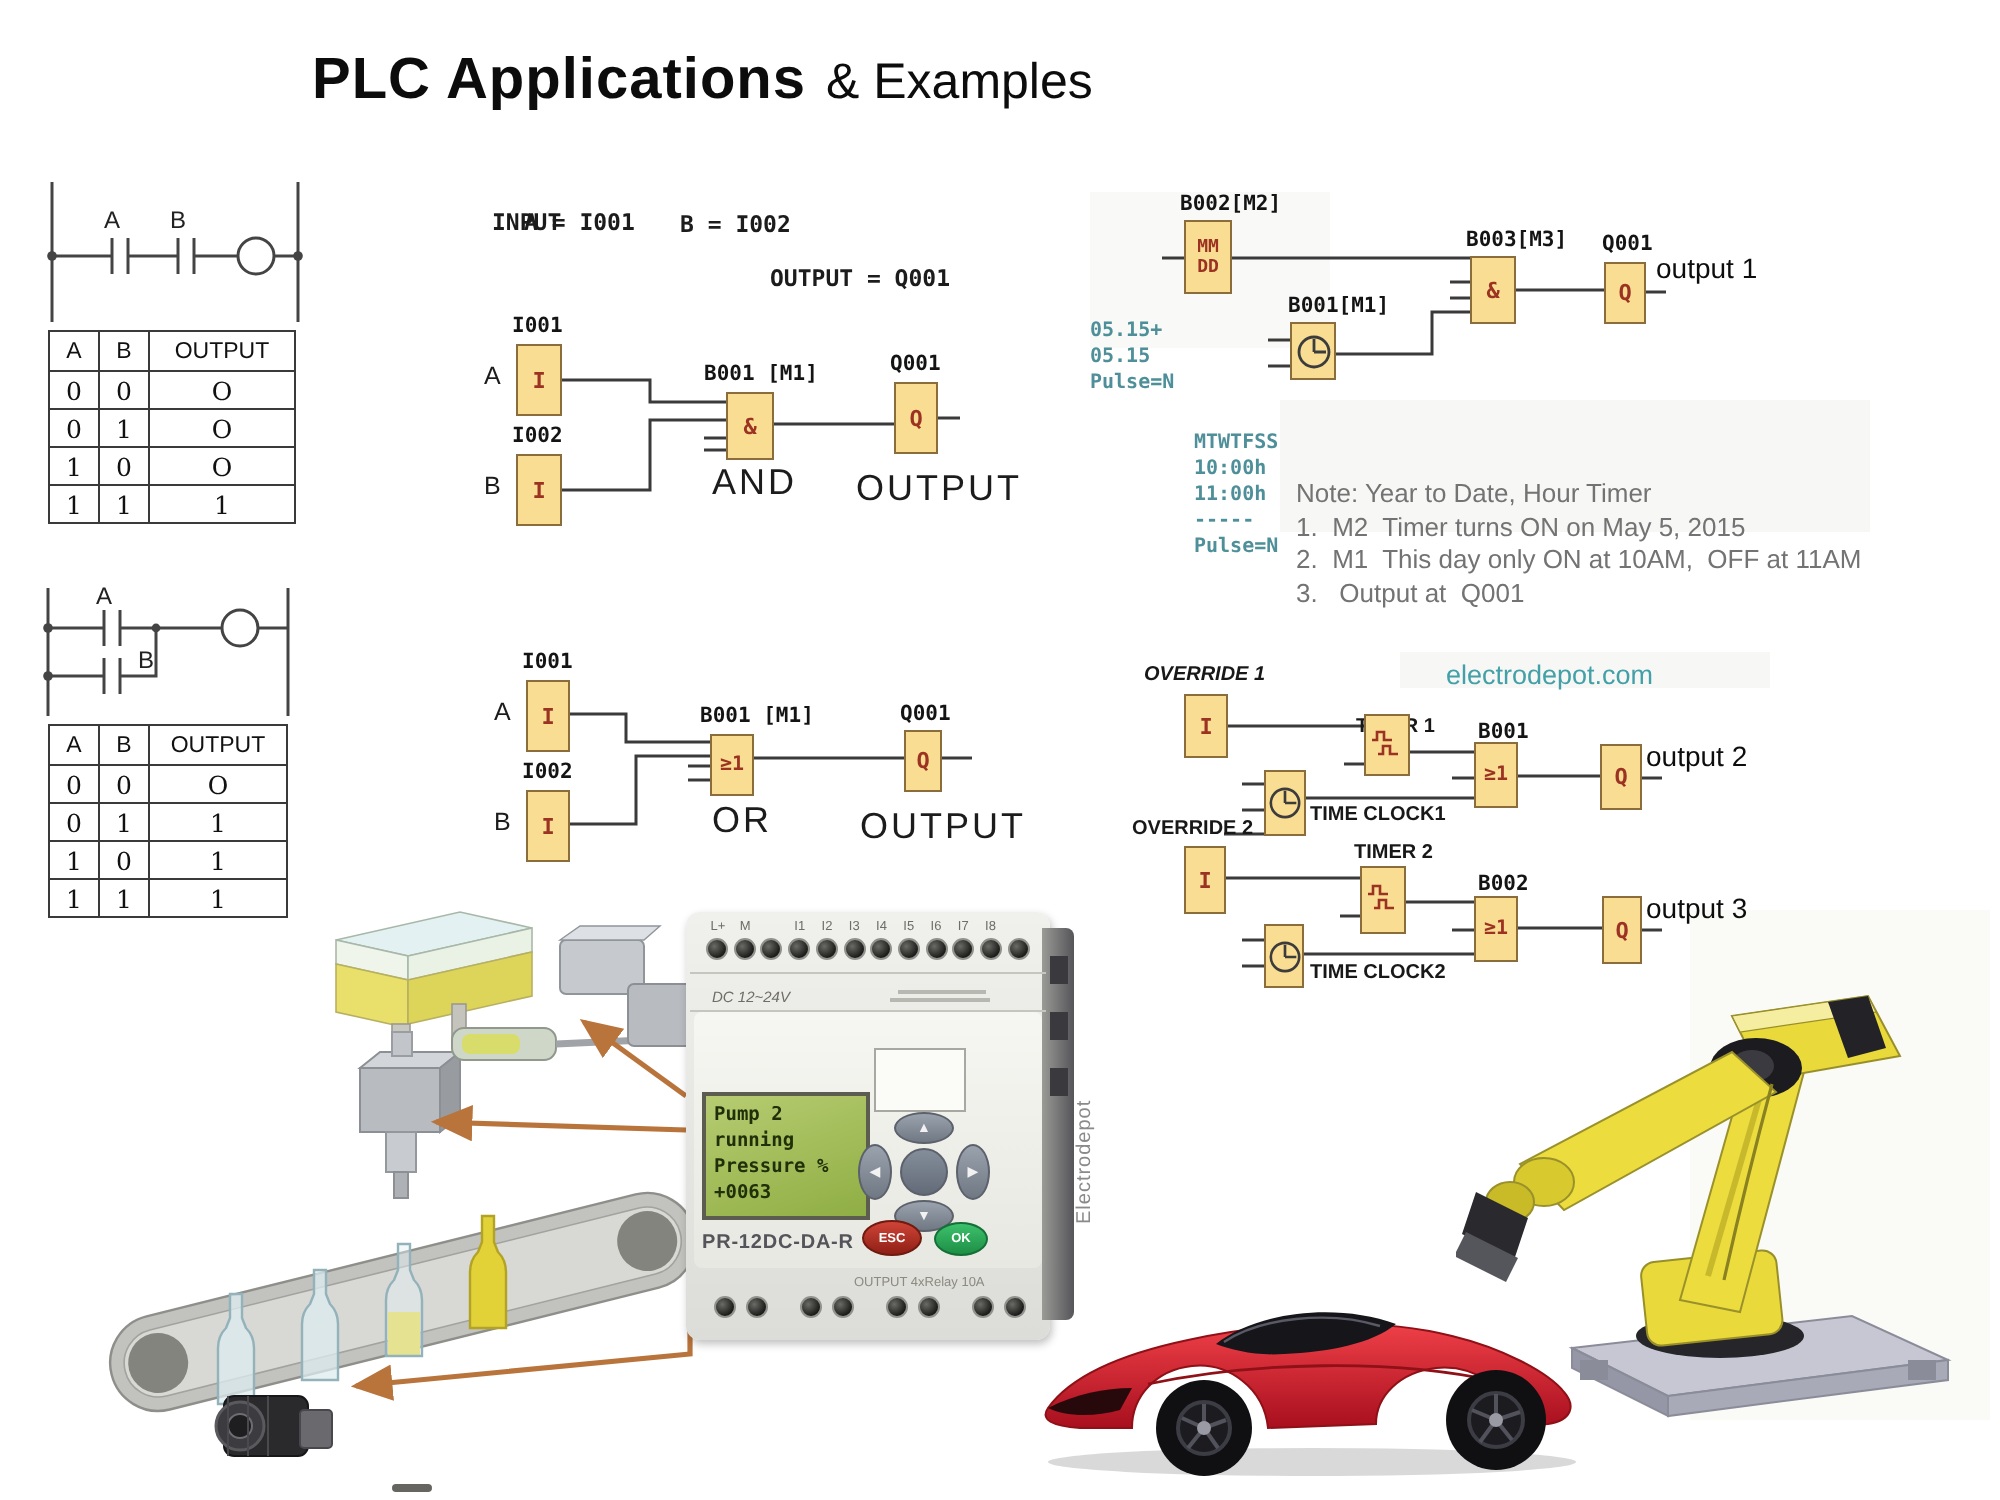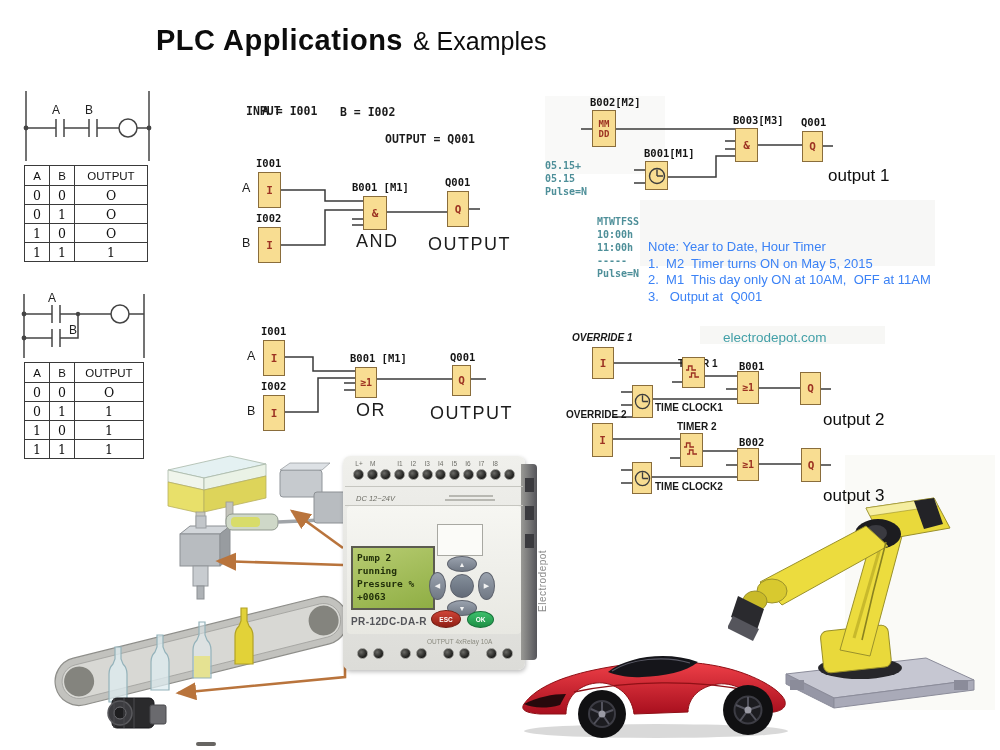--- a/index.html
+++ b/index.html
@@ -14,23 +14,23 @@
   
   .blk{position:absolute;background:#f8dd92;border:1.6px solid #8a6d3b;box-sizing:border-box;
        display:flex;align-items:center;justify-content:center;z-index:2;}
   .sym{font-family:"DejaVu Sans Mono",monospace;font-weight:bold;color:#9c3222;font-size:11px;line-height:1;}
   .sym2{font-family:"DejaVu Sans Mono",monospace;font-weight:bold;color:#9c3222;font-size:9px;line-height:10px;text-align:center;}
   .blk-label{position:absolute;font-family:"DejaVu Sans Mono",monospace;font-weight:bold;font-size:10.5px;color:#141414;white-space:pre;z-index:2;}
   .caption{position:absolute;font-size:18px;letter-spacing:1.5px;color:#1c1c1c;z-index:2;}
   .port{position:absolute;font-size:12.5px;color:#1c1c1c;z-index:2;}
   .mono-line{position:absolute;font-family:"DejaVu Sans Mono",monospace;font-weight:bold;font-size:11.5px;color:#1c1c1c;white-space:pre;z-index:2;}
   .teal{position:absolute;font-family:"DejaVu Sans Mono",monospace;font-weight:bold;font-size:10px;color:#4e8f99;line-height:13px;white-space:pre;z-index:2;}
-  .note{position:absolute;font-size:13px;color:#3b82f6;line-height:16.5px;white-space:pre;z-index:2;}
+  .note{position:absolute;font-size:13px;color:#737373;line-height:16.5px;white-space:pre;z-index:2;}
   .small-label{position:absolute;font-size:10px;font-weight:bold;color:#181818;white-space:nowrap;z-index:2;}
-  .out-label{position:absolute;font-size:17px;color:#0d0d0d;z-index:3;white-space:nowrap;margin-top:40px;}
+  .out-label{position:absolute;font-size:14px;color:#0d0d0d;z-index:3;white-space:nowrap;}
   .site{position:absolute;font-size:13.5px;color:#43a0a8;z-index:2;}
   
   .ttable{position:absolute;border-collapse:collapse;z-index:2;background:#fff;}
   .ttable td{border:1.4px solid #3a3a3a;text-align:center;padding:0;}
   .ttable .hd{font-size:11.5px;color:#111;height:19px;font-family:"Liberation Sans",sans-serif;}
   .ttable .val{font-family:"DejaVu Serif",serif;font-size:12.5px;color:#111;height:18px;}
   .wires{position:absolute;left:0;top:0;z-index:1;}
   
   .plc{position:absolute;left:343px;top:448px;width:196px;height:228px;z-index:2;}
   .plc-body{position:absolute;left:0;top:8px;width:182px;height:214px;background:linear-gradient(180deg,#f0f0ec,#dcdcd8);

